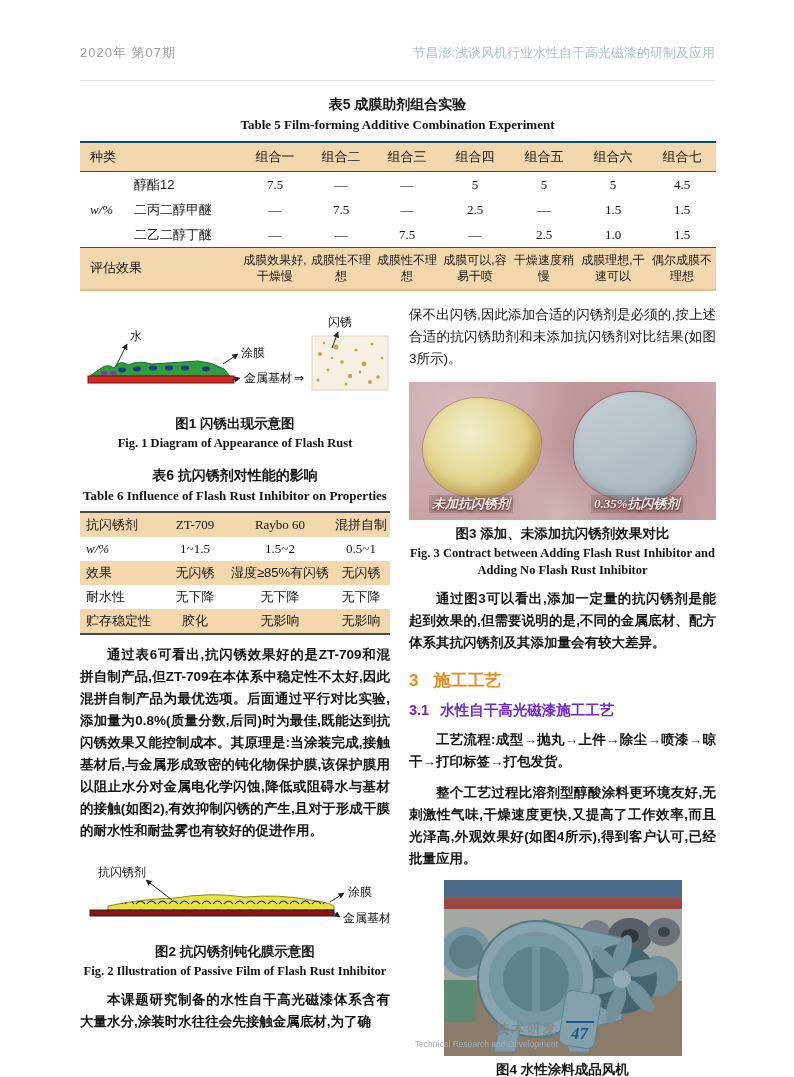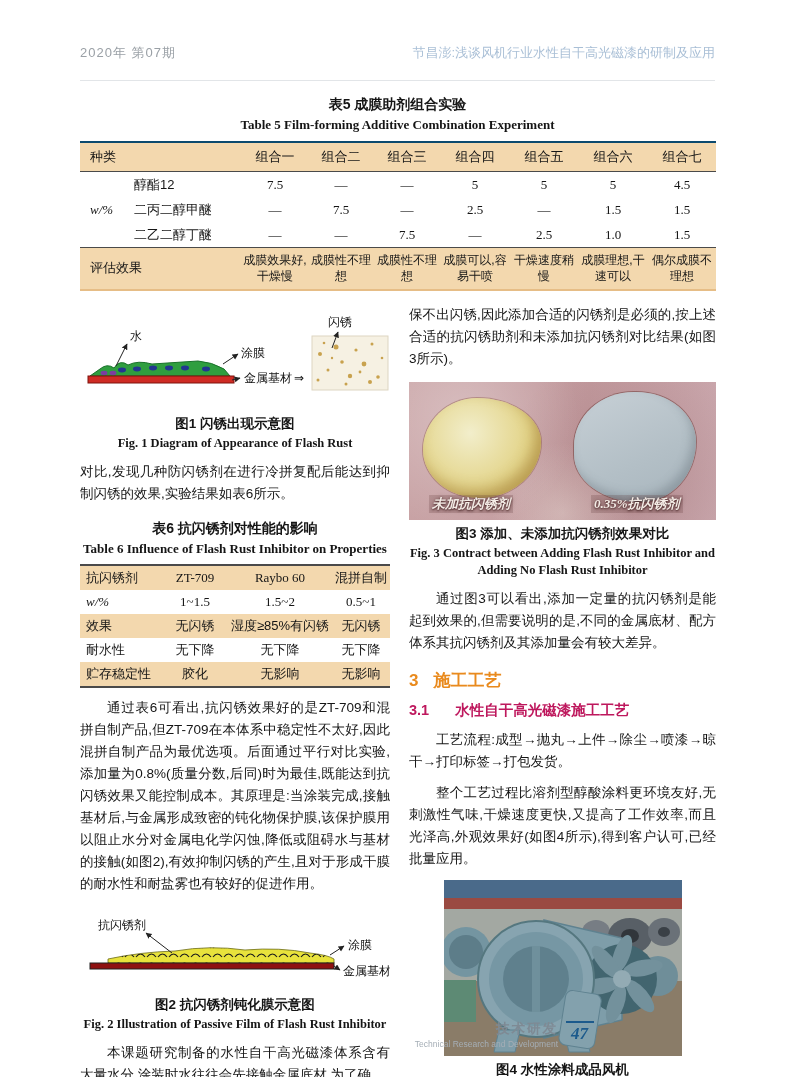--- a/index.html
+++ b/index.html
@@ -29,36 +29,36 @@
   .t5 td.gl {text-align:left; padding-left:10px; font-family:"Liberation Serif", serif; font-style:italic;}
   .t5 td.num {font-family:"Liberation Serif", serif;}
   .t5 tr.eval td {background:#f3d8ae; border-top:1px solid #4a4a4a; font-size:12px; line-height:1.3; padding:5px 1px;}
   .t5 tr.eval td.left {text-align:left; padding-left:10px; font-size:13px;}
 
   
   .cols {display:flex; gap:19px; margin-top:13px;}
   .col-l {width:310px;}
   .col-r {width:307px;}
   .para {font-size:13.5px; line-height:22px; text-align:justify; margin:9px 0 0 0;}
-  .ind {text-indent:2em;}
+  .ind {text-indent:2em;font-weight:bold;}
   figure {margin:0;}
   .figblock {margin-top:10px;}
   svg text {font-family:"Liberation Sans", sans-serif; font-size:12px; fill:#111;}
 
   
   .t6 {width:310px; margin-top:7px; border-top:2px solid #4a4a4a; border-bottom:2px solid #4a4a4a;}
   .t6 td {font-size:13px; height:22px; text-align:center; padding:1px 2px; overflow:hidden;}
   .t6 td.rowhead {text-align:left; padding-left:6px;}
   .t6 tr.tan td {background:#f3d8ae;}
   .t6 .num {font-family:"Liberation Serif", serif;}
   .t6 td.gl {text-align:left; padding-left:6px; font-family:"Liberation Serif", serif; font-style:italic;}
 
   
   .sec {color:#e98a1d; font-size:17px; font-weight:bold; margin:15px 0 0 0; display:flex; gap:15px; align-items:baseline;}
-  .subsec {color:#be185d; font-size:14.5px; font-weight:bold; margin:9px 0 0 0; display:flex; gap:26px; align-items:baseline;}
+  .subsec {color:#6d28d9; font-size:14.5px; font-weight:bold; margin:9px 0 0 0; display:flex; gap:11px; align-items:baseline;}
 
   
   .fig3 {position:relative; width:307px; height:138px; margin-top:12px;
     background:
       radial-gradient(circle at 18% 25%, rgba(255,255,255,.30), transparent 42%),
       radial-gradient(circle at 75% 70%, rgba(110,60,60,.20), transparent 55%),
       radial-gradient(circle at 50% 95%, rgba(235,220,215,.55), transparent 35%),
       linear-gradient(100deg,#c9a4a6,#c29a9e 55%,#cdabb1);}
   .patch-l {position:absolute; left:14px; top:16px; width:118px; height:100px;
     background: radial-gradient(circle at 40% 35%, #f2eecb, #e3d489 60%, #cdb45e 95%);
@@ -214,21 +214,20 @@
             <circle cx="302" cy="44" r="1.3"></circle>
               <circle cx="252" cy="44" r="1.2"></circle>
           </g>
           <line x1="252" y1="34" x2="258" y2="18" stroke="#222" stroke-width="1" marker-end="url(#ah1)"></line>
           <text x="248" y="12">闪锈</text>
         </svg>
       </figure>
       <div class="cap-zh">图1  闪锈出现示意图</div>
       <div class="cap-en">Fig. 1  Diagram of Appearance of Flash Rust</div>
 
-      <p class="para gap-top">对比,发现几种防闪锈剂在进行冷拼复配后能达到抑制闪锈的效果,实验结果如表6所示。</p>
 
       <div class="tbl-title-zh">表6  抗闪锈剂对性能的影响</div>
       <div class="tbl-title-en">Table 6  Influence of Flash Rust Inhibitor on Properties</div>
       <table class="t6">
         <colgroup>
             <col style="width:82px">
             <col style="width:66px">
             <col style="width:104px">
             <col style="width:58px">
           </colgroup>

